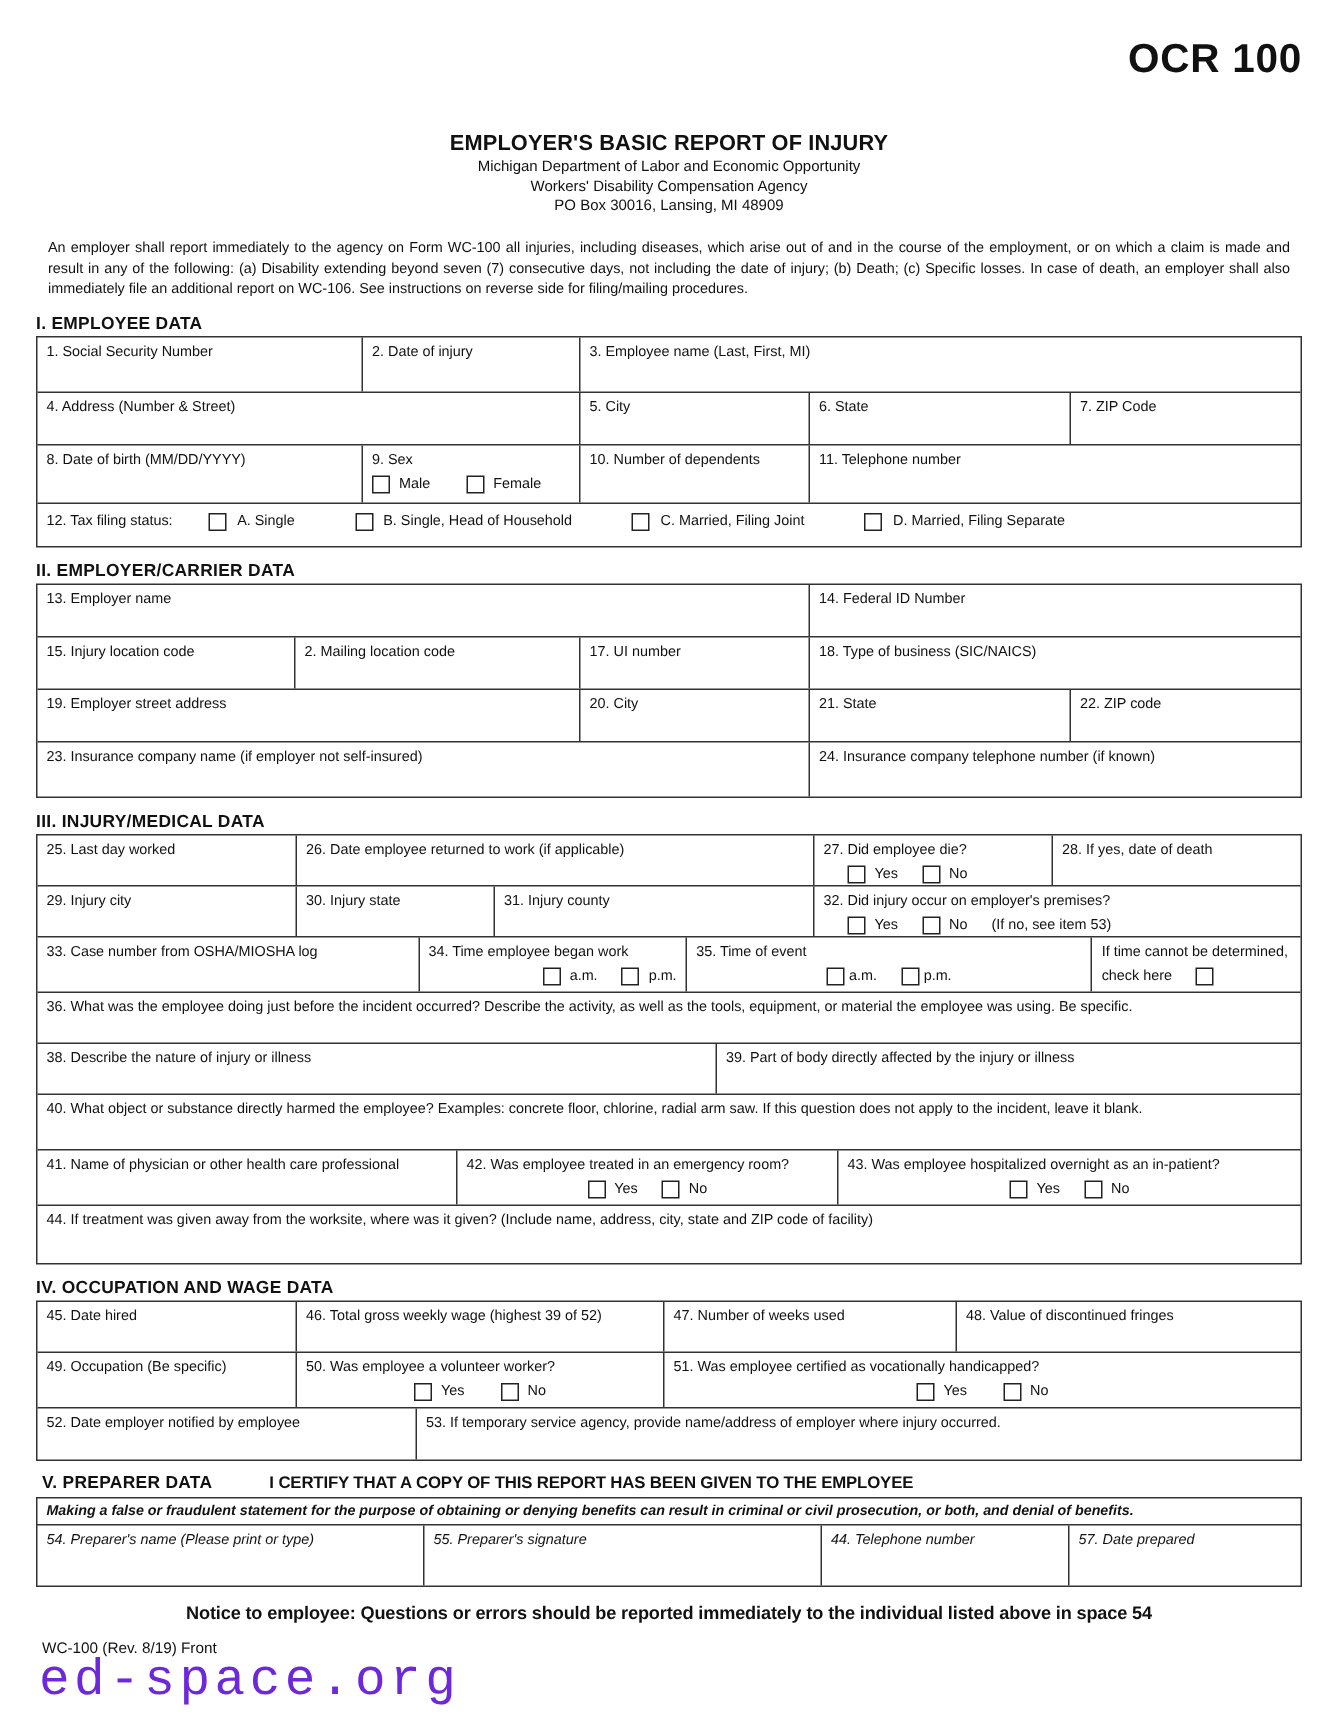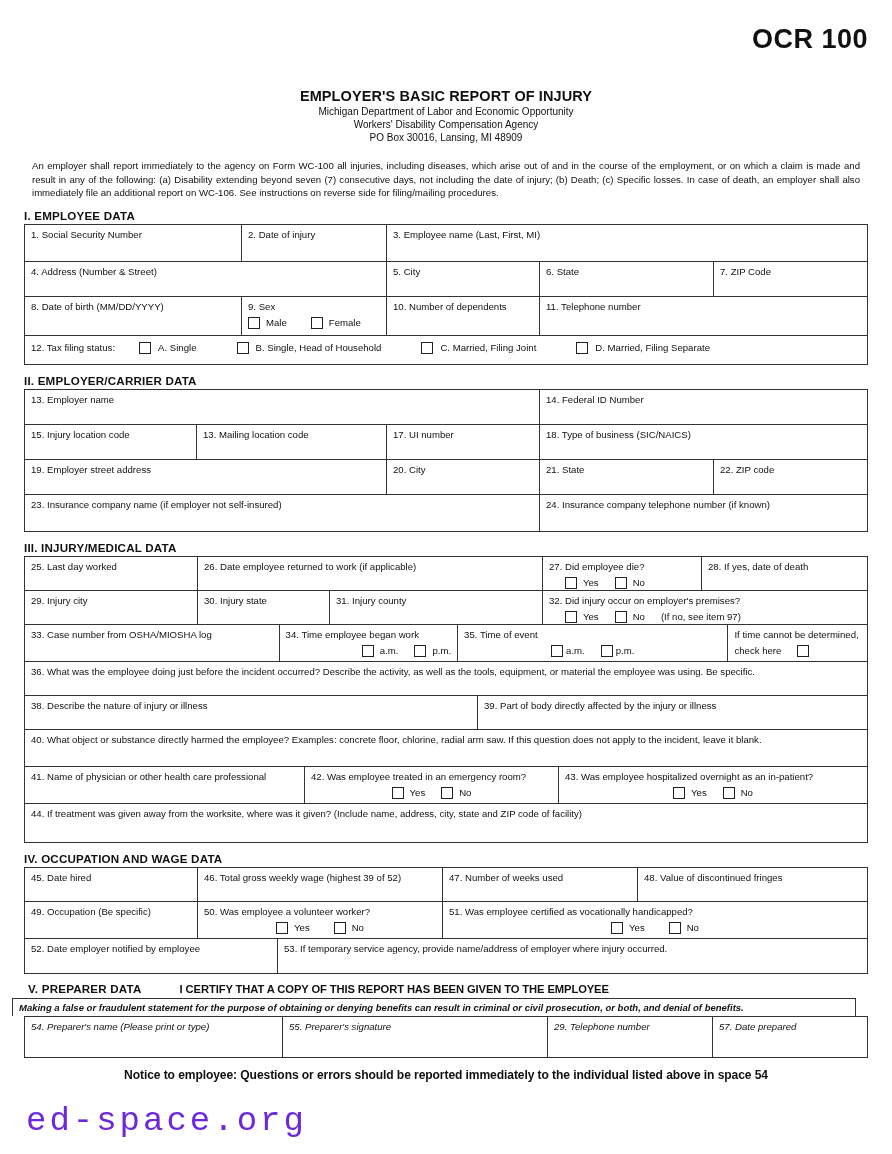--- a/index.html
+++ b/index.html
@@ -96,21 +96,21 @@
   .gap-24 { width: 24px; }
   .gap-40 { width: 40px; }
 
   
   .inline-opts { display: flex; align-items: center; }
   .inline-opts .opt { display: inline-flex; align-items: center; }
   .inline-opts .opt .txt { margin-left: 7px; }
 
   
   .warn {
-    margin: 0 12px;
+    margin: 0 24px;
     width: 844px;
     border: 1px solid #333;
     border-bottom: none;
     font-size: 9.5px;
     font-style: italic;
     font-weight: bold;
     padding: 3px 6px 3px 6px;
     line-height: 1.2;
   }
 
@@ -249,21 +249,21 @@
       <div class="cell h34" style="width:327px">
           <span class="lbl">14. Federal ID Number</span>
         </div>
     </div>
 
     <div class="row">
       <div class="cell h34" style="width:172px">
           <span class="lbl">15. Injury location code</span>
         </div>
       <div class="cell h34" style="width:190px">
-          <span class="lbl">13. Mailing location code</span>
+          <span class="lbl">2. Mailing location code</span>
         </div>
       <div class="cell h34" style="width:153px">
           <span class="lbl">17. UI number</span>
         </div>
       <div class="cell h34" style="width:327px">
           <span class="lbl">18. Type of business (SIC/NAICS)</span>
         </div>
     </div>
 
     <div class="row">
@@ -339,21 +339,21 @@
           <span class="opt">
               <span class="cb"></span>
               <span class="txt">Yes</span>
             </span>
           <span class="gap-16"></span>
           <span class="opt">
               <span class="cb"></span>
               <span class="txt">No</span>
             </span>
           <span class="gap-16"></span>
-          <span class="sub nowrap">(If no, see item 97)</span>
+          <span class="sub nowrap">(If no, see item 53)</span>
         </div>
       </div>
     </div>
 
     <div class="row">
       <div class="cell h36" style="width:305px">
           <span class="lbl">33. Case number from OSHA/MIOSHA log</span>
         </div>
       <div class="cell h36" style="width:213px">
         <span class="lbl">34. Time employee began work</span>
@@ -529,24 +529,25 @@
 
   <div class="tbl">
     <div class="row">
       <div class="cell h40" style="width:258px">
           <span class="lbl">54. Preparer's name (Please print or type)</span>
         </div>
       <div class="cell h40" style="width:265px">
           <span class="lbl">55. Preparer's signature</span>
         </div>
       <div class="cell h40" style="width:165px">
-          <span class="lbl">29. Telephone number</span>
+          <span class="lbl">44. Telephone number</span>
         </div>
       <div class="cell h40" style="width:154px">
           <span class="lbl">57. Date prepared</span>
         </div>
     </div>
   </div>
 
   <div class="notice">Notice to employee: Questions or errors should be reported immediately to the individual listed above in space 54</div>
+  <div class="footer-code">WC-100 (Rev. 8/19) Front</div>
   <div class="watermark">ed-space.org</div>
 
 </div>
 
 </body></html>

